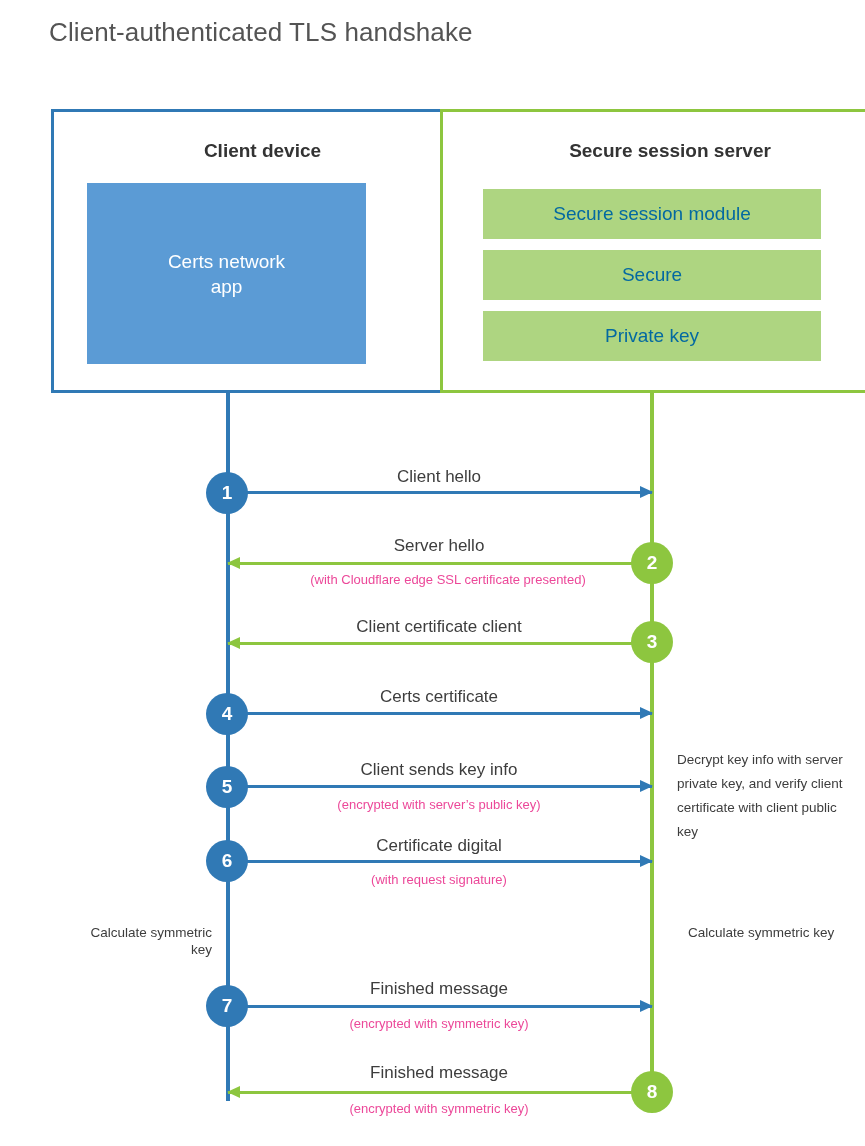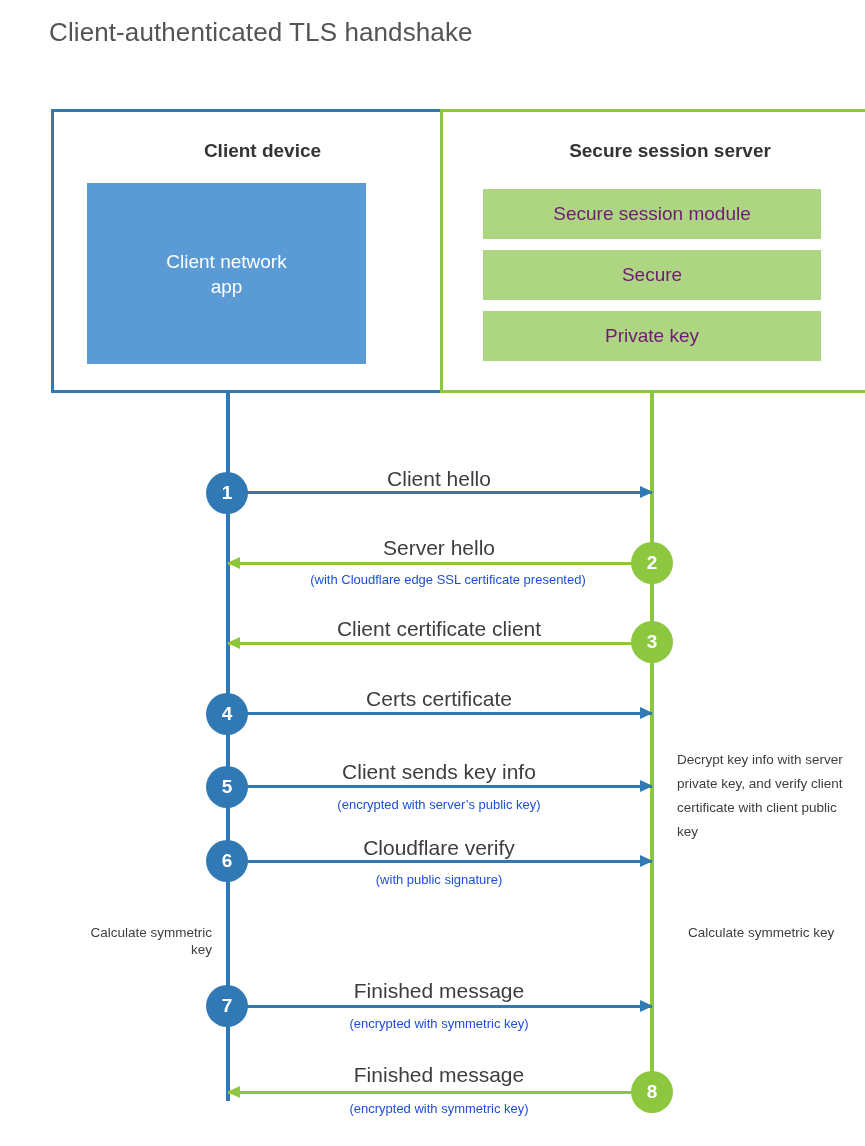--- a/index.html
+++ b/index.html
@@ -88,21 +88,21 @@
   
   .server-bar {
     position: absolute;
     left: 40px;
     width: 338px;
     height: 50px;
     background: #aed581;
     display: flex;
     align-items: center;
     justify-content: center;
-    color: #701a75;
+    color: #0369a1;
     font-size: 19px;
   }
   #server-bar-0 { top: 77px; }
   #server-bar-1 { top: 138px; }
   #server-bar-2 { top: 199px; }
 
   
   .lifeline {
     position: absolute;
     width: 4px;
@@ -143,28 +143,28 @@
     left: -1px;
     border-top: 6.5px solid transparent;
     border-bottom: 6.5px solid transparent;
     border-right: 13px solid #8dc63f;
   }
 
   .msg-label {
     position: absolute;
     text-align: left;
     color: #3d3d3d;
-    font-size: 21px;
+    font-size: 17px;
     white-space: nowrap;
     transform: translateX(-50%);
   }
   .msg-sublabel {
     position: absolute;
     text-align: left;
-    color: #1d4ed8;
+    color: #ec4899;
     font-size: 13px;
     white-space: nowrap;
     transform: translateX(-50%);
   }
 
   
   .step-circle {
     position: absolute;
     width: 42px;
     height: 42px;
@@ -212,21 +212,21 @@
 </head>
 <body>
 
 <div id="page">
 
   <div id="page-title">Client-authenticated TLS handshake</div>
 
   <div class="party-box" id="client-box">
     <div class="party-title">Client device</div>
     <div id="client-app-block">
-      <div id="client-app-label">Client network app</div>
+      <div id="client-app-label">Certs network app</div>
     </div>
   </div>
 
   <div class="party-box" id="server-box">
     <div class="party-title">Secure session server</div>
     <div class="server-bar" id="server-bar-0">Secure session module</div>
     <div class="server-bar" id="server-bar-1">Secure</div>
     <div class="server-bar" id="server-bar-2">Private key</div>
   </div>
 
@@ -258,25 +258,25 @@
   </div>
   <div class="step-circle client" style="left:188px; top:693px;">4</div>
 
   <div class="msg-label" style="left:421px; top:760px;">Client sends key info</div>
   <div class="message-arrow to-right" style="left:210px; top:785px; width:424px;">
     <span class="arrowhead"></span>
   </div>
   <div class="msg-sublabel" style="left:421px; top:797px;">(encrypted with server’s public key)</div>
   <div class="step-circle client" style="left:188px; top:766px;">5</div>
 
-  <div class="msg-label" style="left:421px; top:836px;">Cloudflare verify</div>
+  <div class="msg-label" style="left:421px; top:836px;">Certificate digital</div>
   <div class="message-arrow to-right" style="left:210px; top:860px; width:424px;">
     <span class="arrowhead"></span>
   </div>
-  <div class="msg-sublabel" style="left:421px; top:872px;">(with public signature)</div>
+  <div class="msg-sublabel" style="left:421px; top:872px;">(with request signature)</div>
   <div class="step-circle client" style="left:188px; top:840px;">6</div>
 
   <div class="msg-label" style="left:421px; top:979px;">Finished message</div>
   <div class="message-arrow to-right" style="left:210px; top:1005px; width:424px;">
     <span class="arrowhead"></span>
   </div>
   <div class="msg-sublabel" style="left:421px; top:1016px;">(encrypted with symmetric key)</div>
   <div class="step-circle client" style="left:188px; top:985px;">7</div>
 
   <div class="msg-label" style="left:421px; top:1063px;">Finished message</div>

